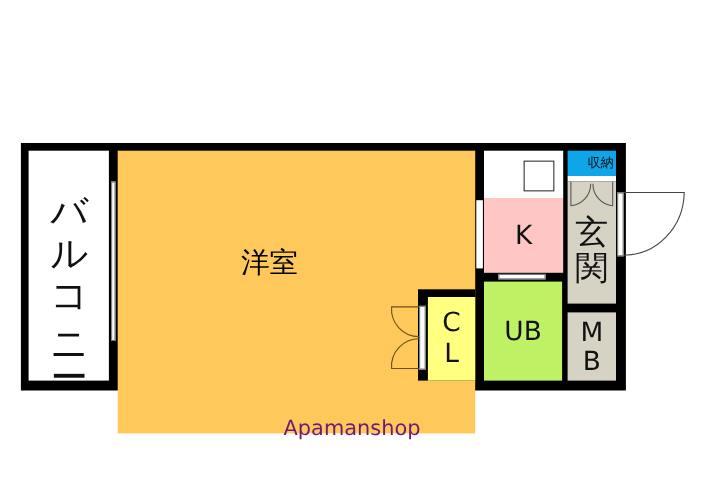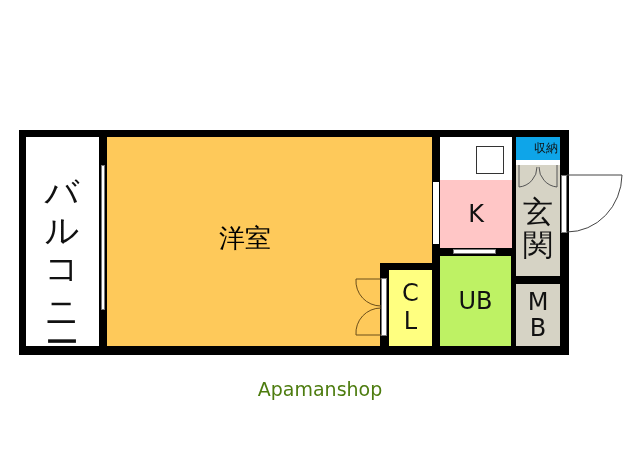--- a/index.html
+++ b/index.html
@@ -4,33 +4,33 @@
 <style>
   html, body { margin:0; padding:0; }
   body { width:640px; height:455px; background:#ffffff; position:relative; overflow:hidden;
          font-family:"DejaVu Sans", "Liberation Sans", sans-serif; }
   .abs { position:absolute; box-sizing:border-box; }
   .frame { left:19px; top:130px; width:550px; height:225px; background:#000; }
   .room { display:flex; align-items:center; justify-content:center; color:#111; }
   .balcony { left:26px; top:137px; width:73px; height:209px; background:#fff; }
   .balcony-label { writing-mode:vertical-rl; font-size:34px; letter-spacing:4px; line-height:1; }
   .window-v { background:#fff; border:1px solid #777; }
-  .western { left:107px; top:137px; width:325px; height:209px; background:#fec95a; }
+  .western { left:107px; top:137px; width:325px; height:257px; background:#fec95a; }
   .western-label { position:absolute; left:112px; top:84px; font-size:26px; }
   .cl-notch { left:380px; top:263px; width:52px; height:83px; background:#000; }
   .cl { left:389px; top:270px; width:43px; height:76px; background:#ffff80; flex-direction:column; font-size:24px; line-height:1.15; }
   .k-top { left:440px; top:137px; width:72px; height:43px; background:#fff; }
   .fridge { left:476px; top:146px; width:28px; height:28px; background:#fff; border:1.5px solid #333; }
   .kitchen { left:440px; top:180px; width:72px; height:68px; background:#ffc6c6; font-size:24px; }
   .ub { left:440px; top:256px; width:71px; height:90px; background:#bef264; font-size:24px; }
   .storage { left:516px; top:137px; width:44px; height:23px; background:#0ea5e9; font-size:12px;padding-left:16px; }
   .storage-gap { left:516px; top:160px; width:44px; height:5px; background:#fff; }
   .genkan { left:516px; top:165px; width:44px; height:111px; background:#d6d3c5; flex-direction:column; font-size:30px; line-height:1.1; padding-top:14px; }
   .mb { left:516px; top:284px; width:44px; height:62px; background:#d6d3c5; flex-direction:column; font-size:24px; line-height:1.1; }
-  .brand { left:0; width:640px; top:378px; text-align:center; color:#4d7c0f; font-size:19px; }
+  .brand { left:0; width:640px; top:378px; text-align:center; color:#701a75; font-size:19px; }
 </style>
 </head>
 <body>
 
 <div class="abs frame"></div>
 
 <div class="abs room balcony">
   <span class="balcony-label">バルコニー</span>
 </div>
 

